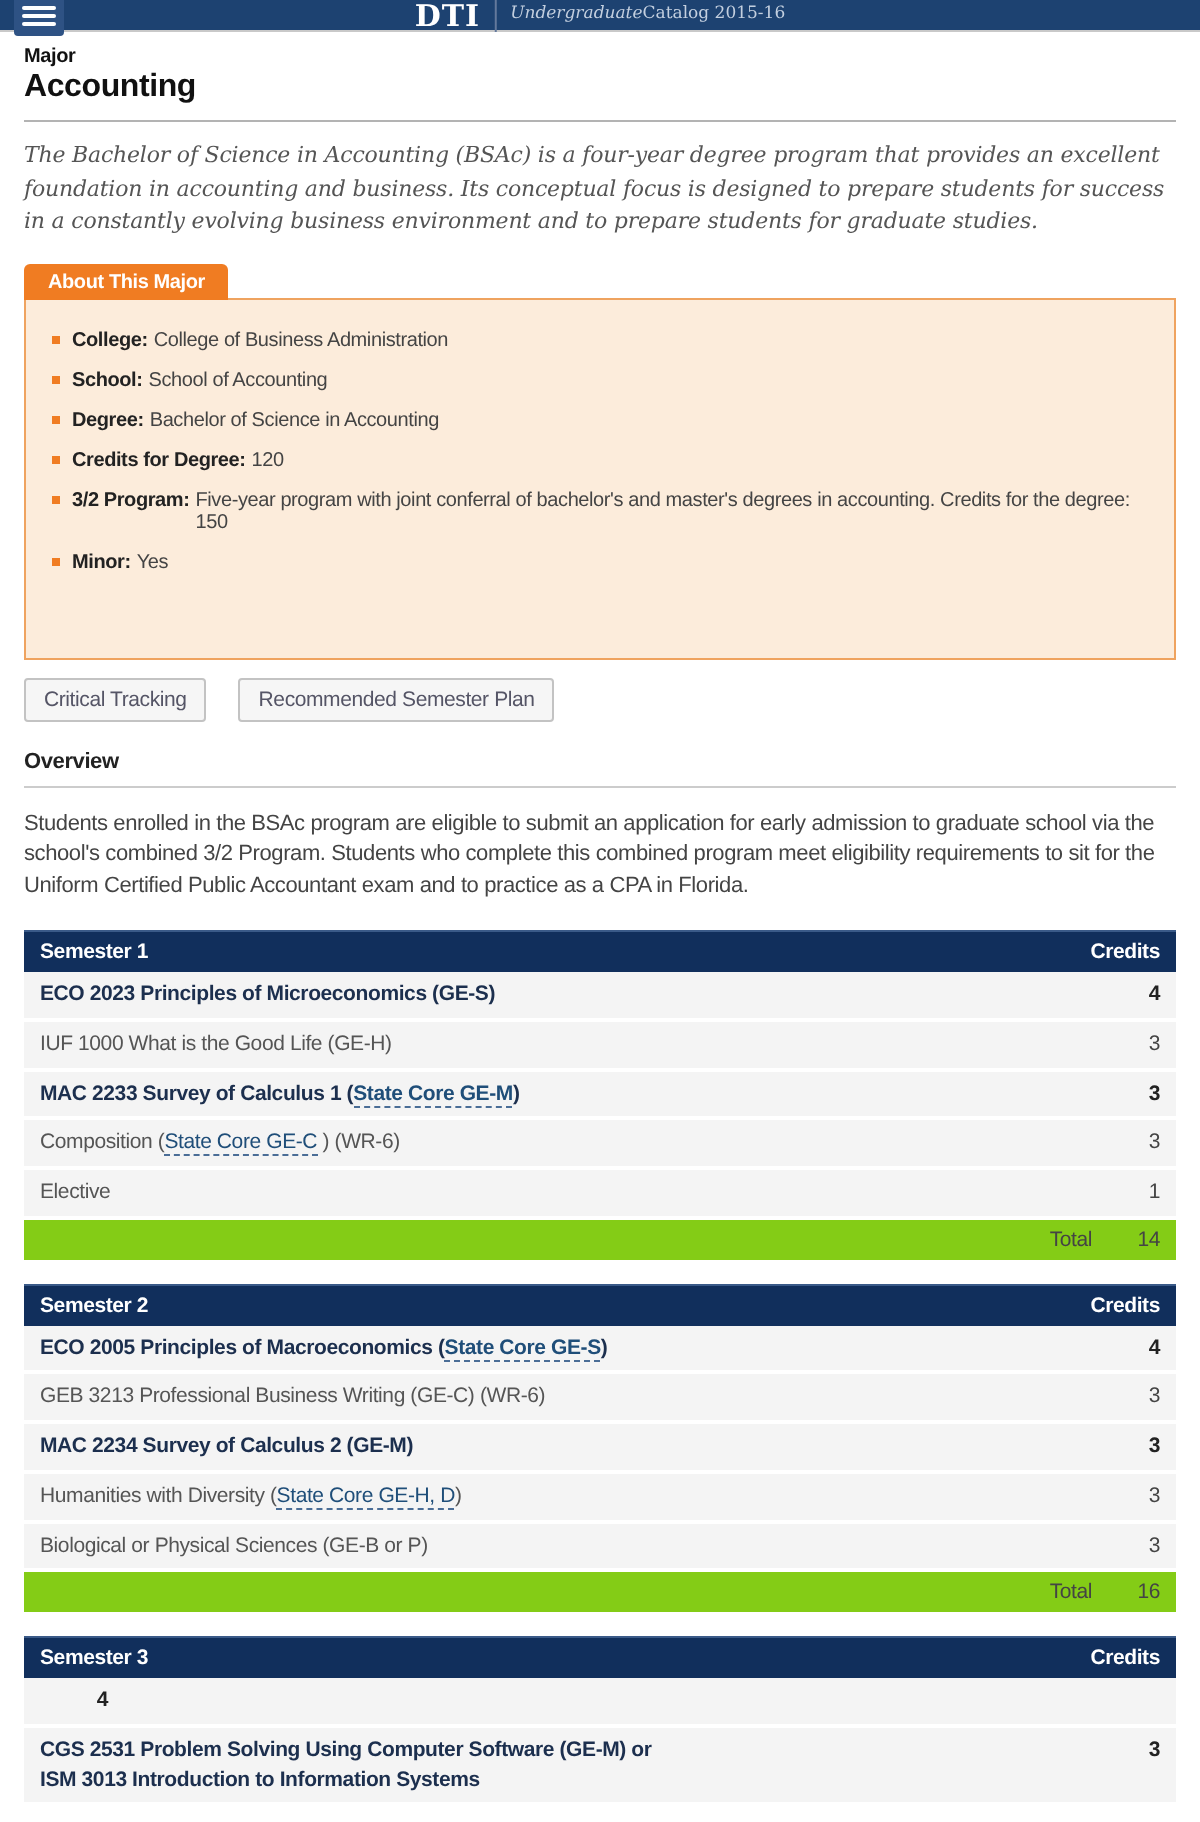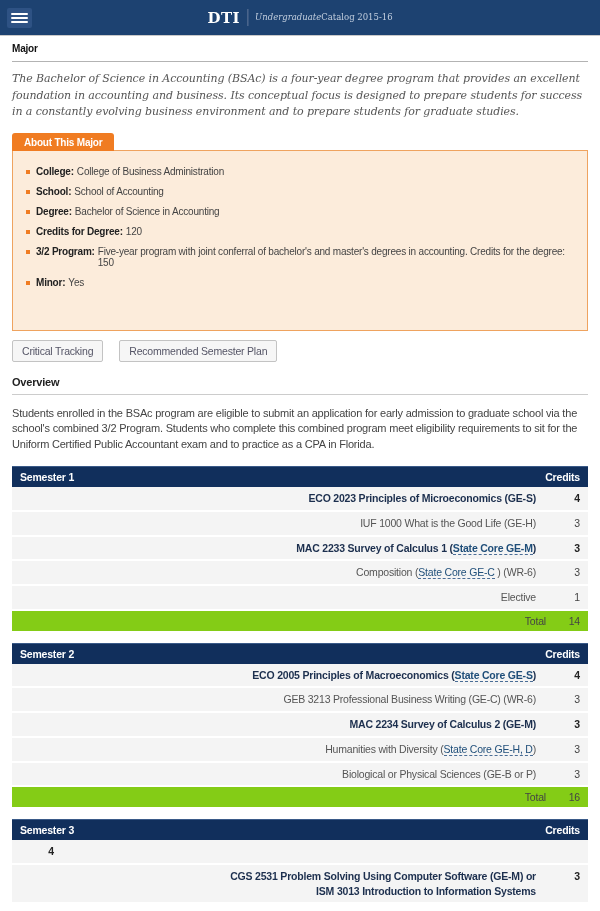--- a/index.html
+++ b/index.html
@@ -16,21 +16,21 @@
     width:600px;
     background:#fff;
     font-family:"Liberation Sans",sans-serif;
     color:#333;
     letter-spacing:-0.2px;
   }
 
   
   .topbar{
     position:relative;
-    height:36px;
+    height:16px;
     background:var(--navy-bar);
     display:flex;
     align-items:center;
     padding:0 7px;
     border-bottom:1px solid #c9c9c9;
   }
   .hamburger{
     width:25px;height:20px;
     background:#2e5284;
     border:none;border-radius:2px;
@@ -112,21 +112,21 @@
     border-top:1px solid #3a5a88;
     color:#fff;font-size:10.5px;font-weight:bold;
     display:flex;justify-content:space-between;
     padding:4px 8px;
   }
   .sem-row{
     display:flex;background:#f4f4f4;
     border-bottom:2px solid #fff;
     padding:4px 8px;font-size:10.5px;color:#555;line-height:1.4;
   }
-  .sem-row .course{flex:1;padding-right:10px;text-align:right;}
+  .sem-row .course{flex:1;padding-right:10px;}
   .sem-row .credits{width:34px;flex:none;text-align:right;color:#444;}
   .sem-row.emph{font-weight:bold;}
   .sem-row.emph .course{color:#1c2f4e;}
   .sem-row.emph .credits{color:#222;}
   .course-link{
     color:var(--link);
     border-bottom:1px dashed #4a6d96;
     cursor:pointer;
   }
   .sem-total{
@@ -149,20 +149,21 @@
     <span class="logo-divider"></span>
     <span class="logo-catalog">
       <span class="cat-line1">Undergraduate</span>
       <span class="cat-line2">Catalog 2015-16</span>
     </span>
   </div>
 </header>
 
 <main class="content">
   <div class="kicker">Major</div>
+  <h1 class="page-title">Accounting</h1>
   <hr class="title-rule">
 
   <p class="intro">The Bachelor of Science in Accounting (BSAc) is a four-year degree program that provides an excellent foundation in accounting and business. Its conceptual focus is designed to prepare students for success in a constantly evolving business environment and to prepare students for graduate studies.</p>
 
   <div class="about-tab">About This Major</div>
   <div class="about-box">
     <ul class="about-list" id="about-list">
         <li>
           <span class="bullet"></span>
           <strong>College:</strong>

